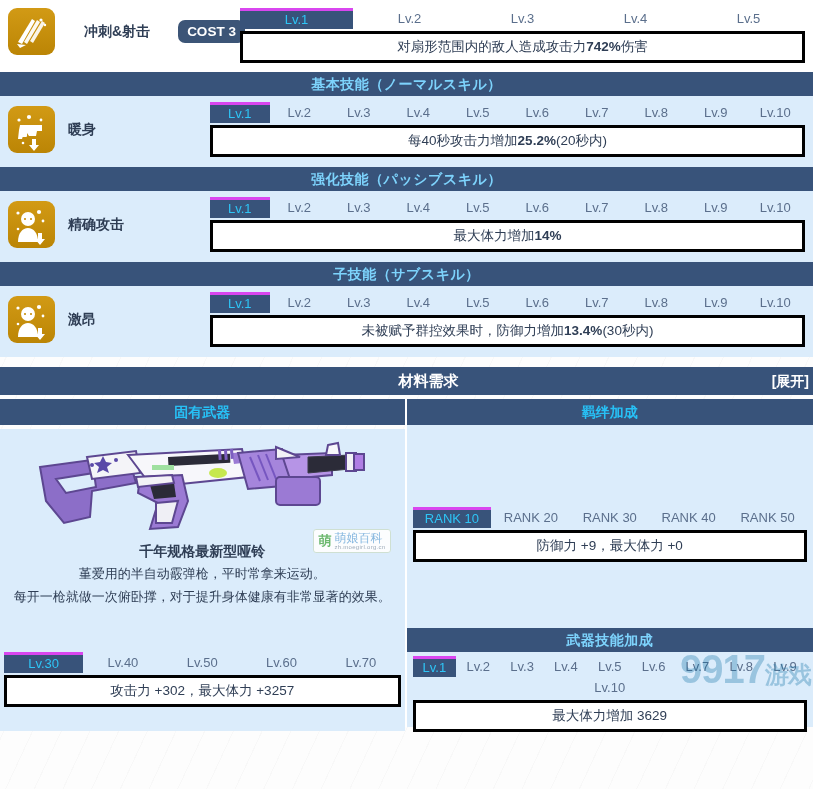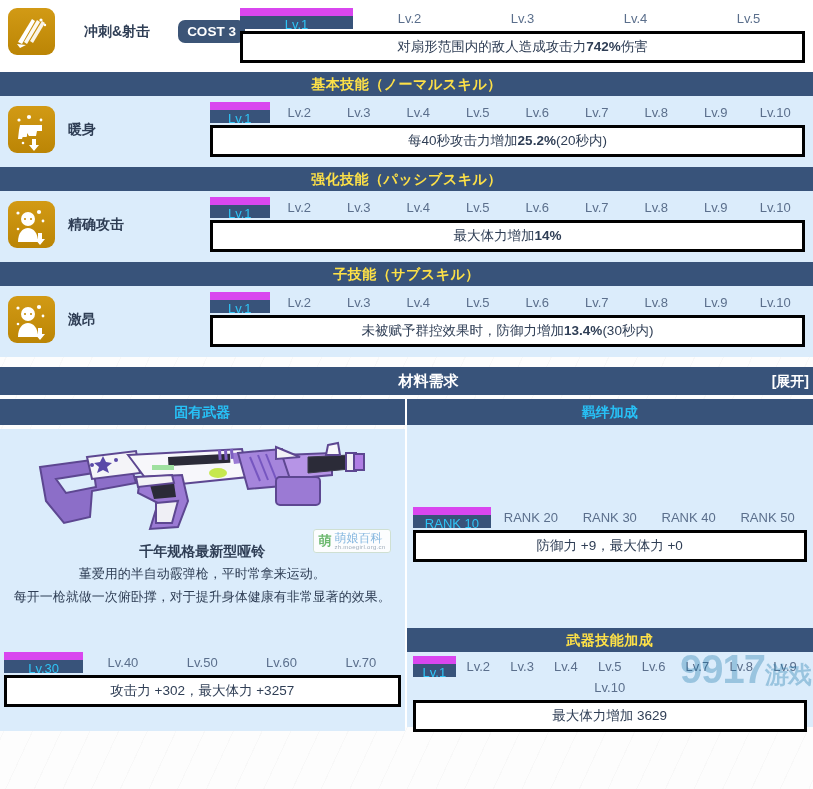--- a/index.html
+++ b/index.html
@@ -15,21 +15,21 @@
   .page{
     position:relative;width:813px;height:789px;
     background:
       repeating-linear-gradient(115deg, rgba(0,0,0,0.018) 0px, rgba(0,0,0,0.018) 1px, rgba(0,0,0,0) 1px, rgba(0,0,0,0) 26px),
       #fdfdfd;
   }
 
   
   .sec-header{
     background:#38537a;
-    color:#fde047;
+    color:#7dd3fc;
     font-weight:bold;
     font-size:14px;
     text-align:center;
     line-height:24px;
     height:24px;
     letter-spacing:0.5px;
   }
 
   .skill-block{
     background:#dbecfb;
@@ -74,21 +74,21 @@
     color:#5b6f8c;
     line-height:21px;
     height:21px;
     box-sizing:border-box;
     cursor:pointer;
     white-space:nowrap;
   }
   .lv-tab.active{
     background:#38537a;
     color:#2ec5f6;
-    border-top:8px solid #d946ef;
+    border-top:3px solid #d946ef;
     line-height:18px;
     font-weight:normal;
   }
   .desc-box{
     background:#ffffff;
     border:3px solid #000000;
     text-align:center;
     font-size:13.5px;
     color:#2f3e55;
     line-height:22px;

